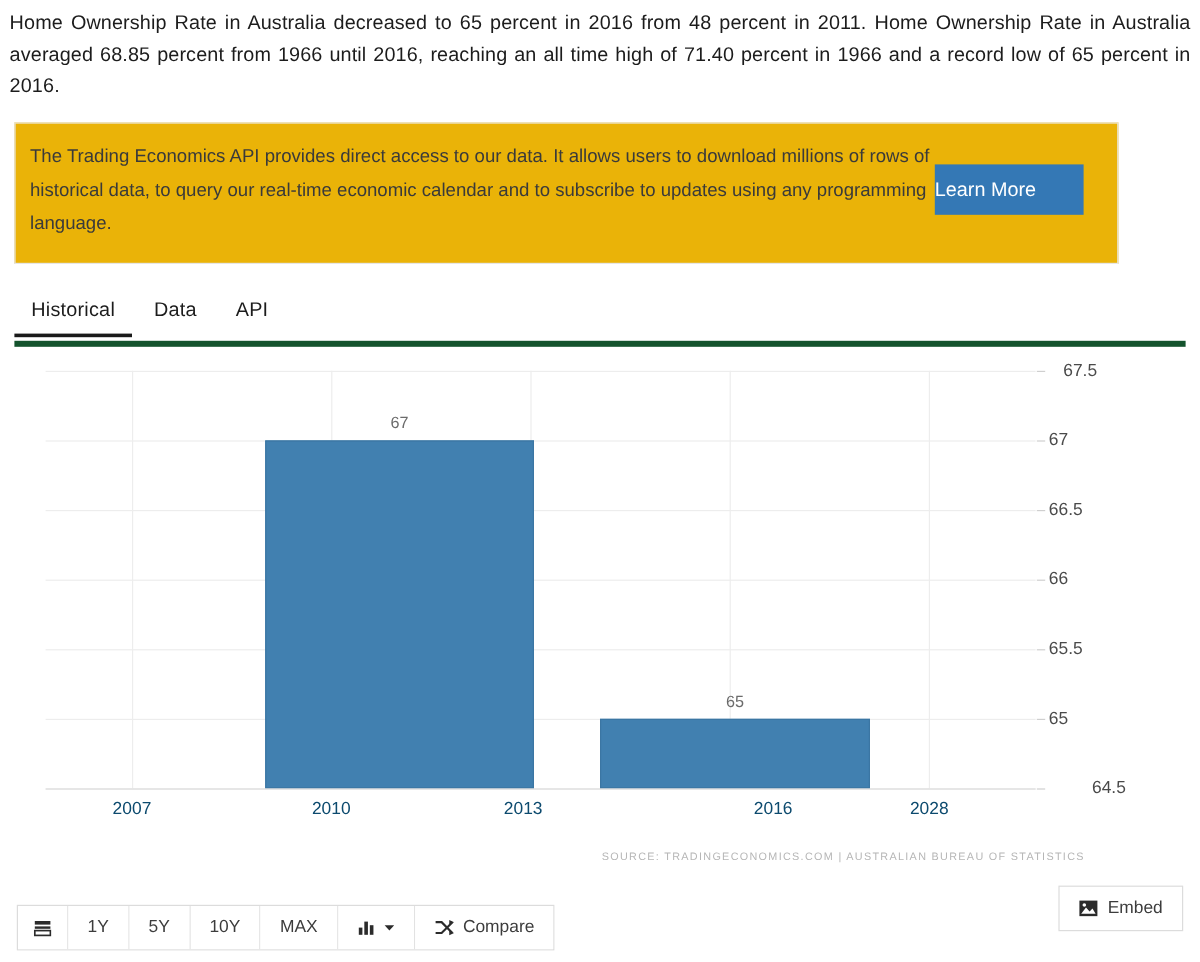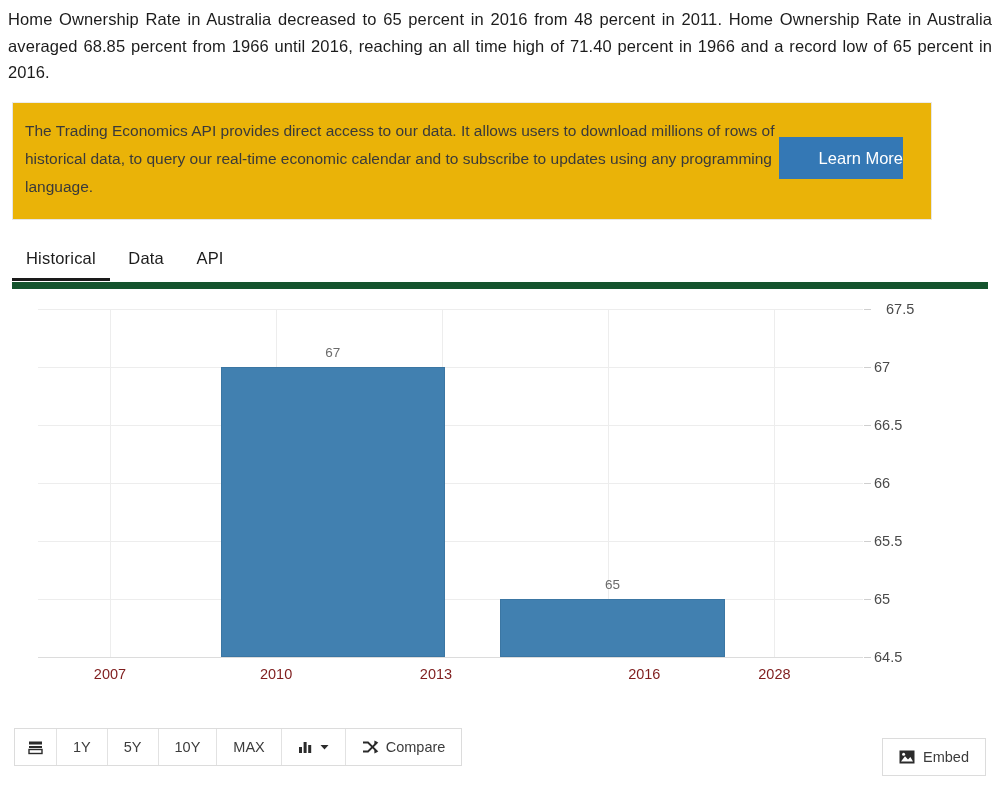--- a/index.html
+++ b/index.html
@@ -49,31 +49,31 @@
   .promo-btn {
     position: absolute;
     right: 28px; top: 34px;
     width: 124px; height: 42px;
     background: #3478b5;
     border: none;
     color: #ffffff;
     font-family: "Liberation Sans", sans-serif;
     font-size: 16.5px;
     line-height: 42px;
-    text-align: right;
+    text-align: left;
     cursor: pointer;
     padding: 0;
   }
 
   
   .tabs {
     position: absolute;
     left: 12px; top: 245px;
     width: 976px; height: 44px;
-    border-bottom: 7px solid #14532d;
+    border-bottom: 5px solid #14532d;
   }
   .tab {
     position: relative;
     display: inline-block;
     padding: 4px 14px 12px 14px;
     font-size: 16.5px;
     color: #1c1c1c;
     cursor: pointer;
     letter-spacing: .2px;
   }
@@ -139,37 +139,37 @@
   .ytick {
     position: absolute;
     left: 864px;
     width: 7px; height: 1px;
     background: #cfcfcf;
   }
   .xlab {
     position: absolute;
     top: 371px;
     font-size: 14.5px;
-    color: #7f1d1d;
+    color: #0c4a6e;
     transform: translateX(-50%);
     white-space: nowrap;
   }
   .source {
     position: absolute;
     right: 96px; top: 414px;
     font-size: 9px;
     letter-spacing: 1.1px;
     color: #b6b6b6;
     white-space: nowrap;
   }
 
   
   .toolbar {
     position: absolute;
-    left: 14px; top: 728px;
+    left: 14px; top: 754px;
     height: 38px;
     display: flex;
     border: 1px solid #dcdcdc;
     background: #ffffff;
   }
   .tbtn {
     display: flex;
     align-items: center;
     justify-content: center;
     gap: 7px;
@@ -247,29 +247,30 @@
         <div class="ylab" style="top: 72px;">67</div>
         <div class="ytick" style="top: 130px;"></div>
         <div class="ylab" style="top: 130px;">66.5</div>
         <div class="ytick" style="top: 188px;"></div>
         <div class="ylab" style="top: 188px;">66</div>
         <div class="ytick" style="top: 246px;"></div>
         <div class="ylab" style="top: 246px;">65.5</div>
         <div class="ytick" style="top: 304px;"></div>
         <div class="ylab" style="top: 304px;">65</div>
         <div class="ytick" style="top: 362px;"></div>
-        <div class="ylab" style="top: 362px;">64.5</div>
+        <div class="ylab" style="top: 362px; margin-left: 36px;">64.5</div>
         <div class="xlab" style="left: 109.98px;">2007</div>
         <div class="xlab" style="left: 276.087px;">2010</div>
         <div class="xlab" style="left: 436px;">2013</div>
         <div class="xlab" style="left: 608.302px; margin-left: 36px;">2016</div>
         <div class="xlab" style="left: 774.409px;">2028</div>
         <div class="bar-label" style="left: 332.841px; top: 50px;">67</div>
         <div class="bar-label" style="left: 612.455px; top: 282px;">65</div>
       </div>
+    <div class="source">SOURCE: TRADINGECONOMICS.COM | AUSTRALIAN BUREAU OF STATISTICS</div>
   </div>
 
   <div class="toolbar">
     <div class="tbtn icon-only">
       <span>
         <svg width="15" height="15" viewBox="0 0 15 15">
           <rect x="1" y="1.5" width="13" height="3" fill="#2b2b2b"></rect>
           <rect x="1" y="6" width="13" height="2" fill="#2b2b2b"></rect>
           <rect x="1" y="9.5" width="13" height="4" fill="none" stroke="#2b2b2b" stroke-width="1.4"></rect>
         </svg>

